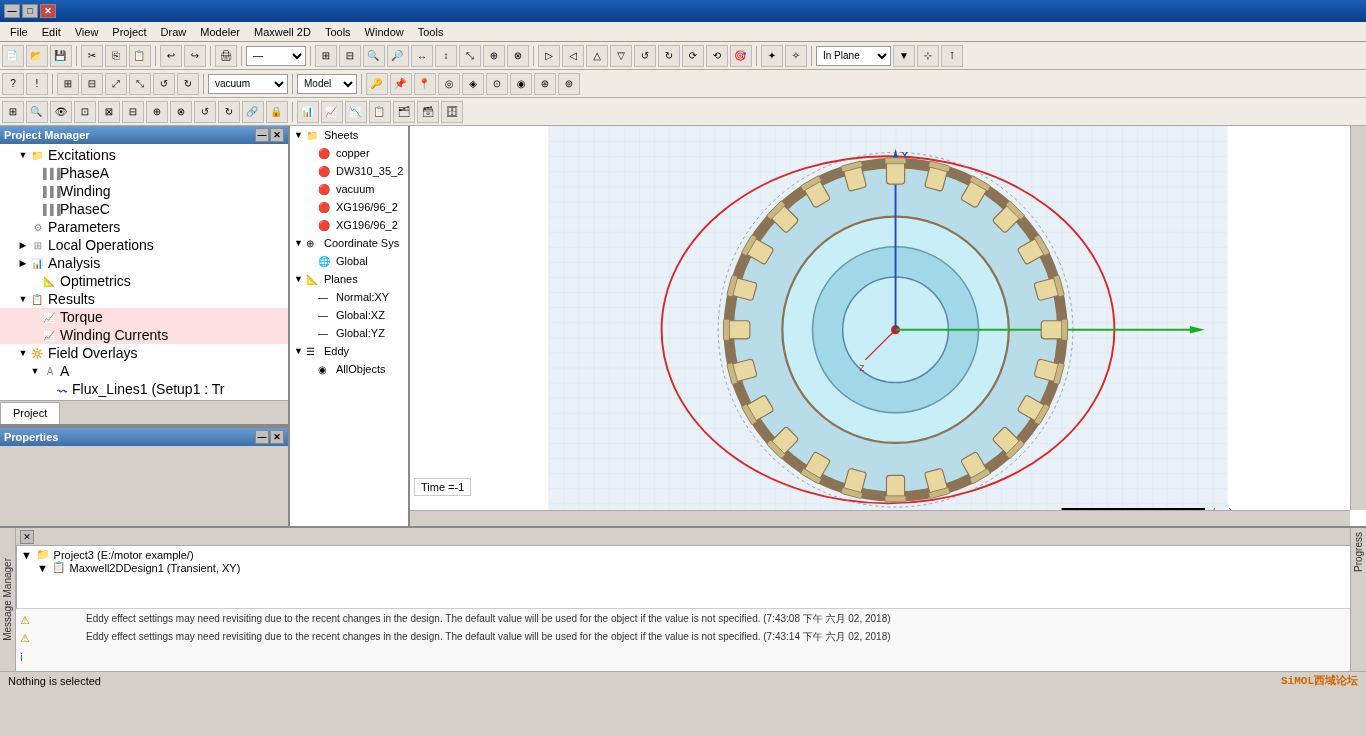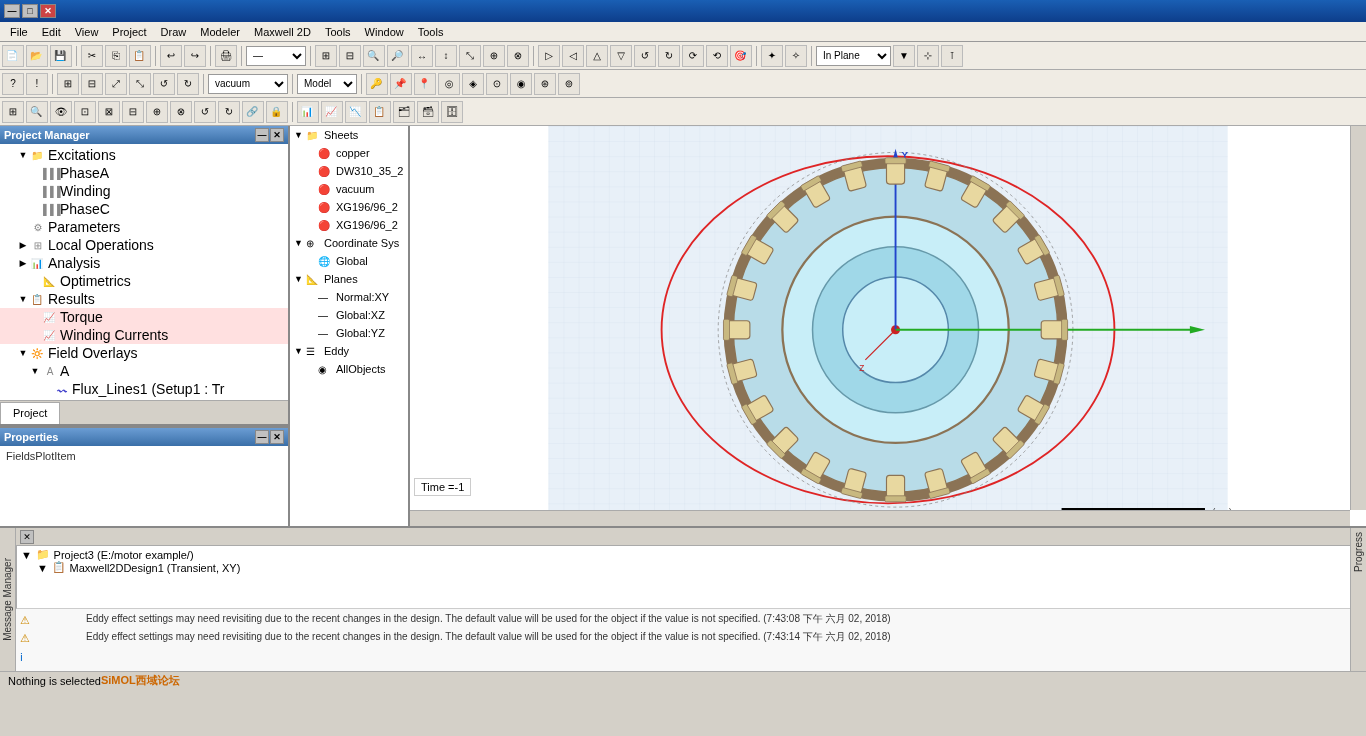--- a/index.html
+++ b/index.html
@@ -245,20 +245,21 @@
 
     
     #statusbar {
       background: #d4d0c8;
       height: 18px;
       display: flex;
       align-items: center;
       padding: 0 8px;
       border-top: 1px solid #aaa;
       font-size: 11px;
+      justify-content: space-between;
     }
 
     
     #motor-canvas {
       position: absolute;
       top: 0; left: 0;
       width: 100%;
       height: 100%;
     }
 
@@ -556,23 +557,20 @@
     </div>
 
     <div id="properties-panel">
       <div id="props-header">
         <span>Properties</span>
         <div style="display:flex;gap:1px;">
           <span style="width:14px;height:14px;background:#c0c0c0;border:1px solid #888;display:flex;align-items:center;justify-content:center;font-size:9px;cursor:pointer;color:#000;">—</span>
           <span style="width:14px;height:14px;background:#c0c0c0;border:1px solid #888;display:flex;align-items:center;justify-content:center;font-size:9px;cursor:pointer;color:#000;">✕</span>
         </div>
       </div>
-      <div id="props-content">
-        <div class="props-label">FieldsPlotItem</div>
-      </div>
     </div>
   </div>
 
   <div id="middle-tree">
 
   <div class="mt-item">
         <span class="mt-expand">▼</span>
         <span class="mt-icon" style="font-size:10px;">📁</span>
         <span>Sheets</span>
       </div>
@@ -845,14 +843,14 @@
       </div>
   </div>
 
   <div id="progress-panel" style="width:16px;background:#d4d0c8;border-left:1px solid #aaa;display:flex;flex-direction:column;align-items:center;">
     <span id="progress-label" style="writing-mode:vertical-rl;text-orientation:mixed;transform:rotate(180deg);font-size:10px;padding:4px 2px;color:#333;">Progress</span>
   </div>
 </div>
 
 <div id="statusbar">
   <span>Nothing is selected</span>
-  <span style="color:#cc6600;font-weight:bold;">SiMOL西域论坛</span>
+  <span style="color:#cc6600;font-weight:bold;font-family:Liberation Mono, monospace;">SiMOL西域论坛</span>
 </div>
 
 </body></html>

